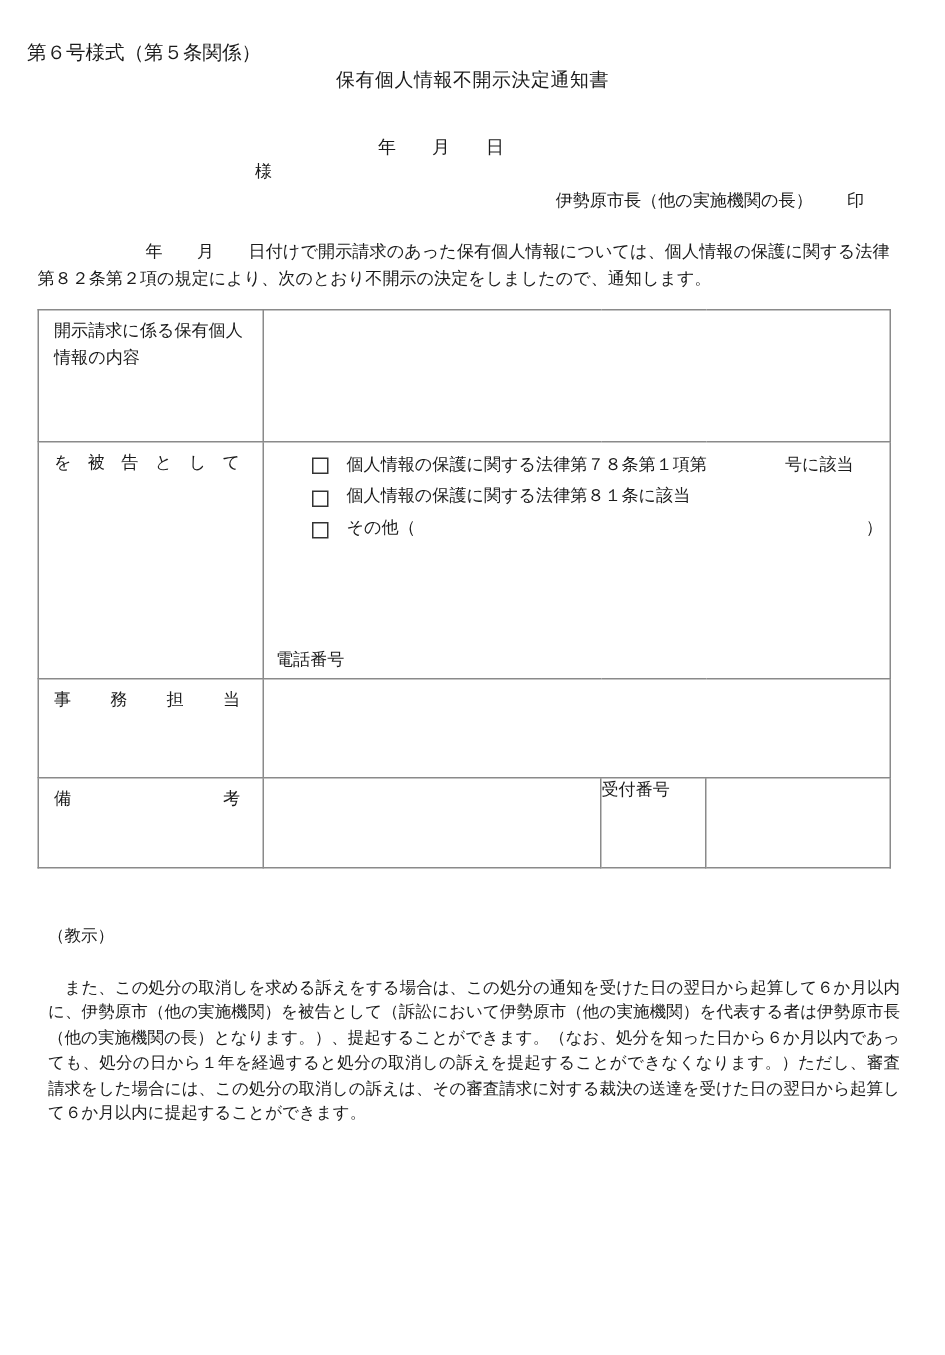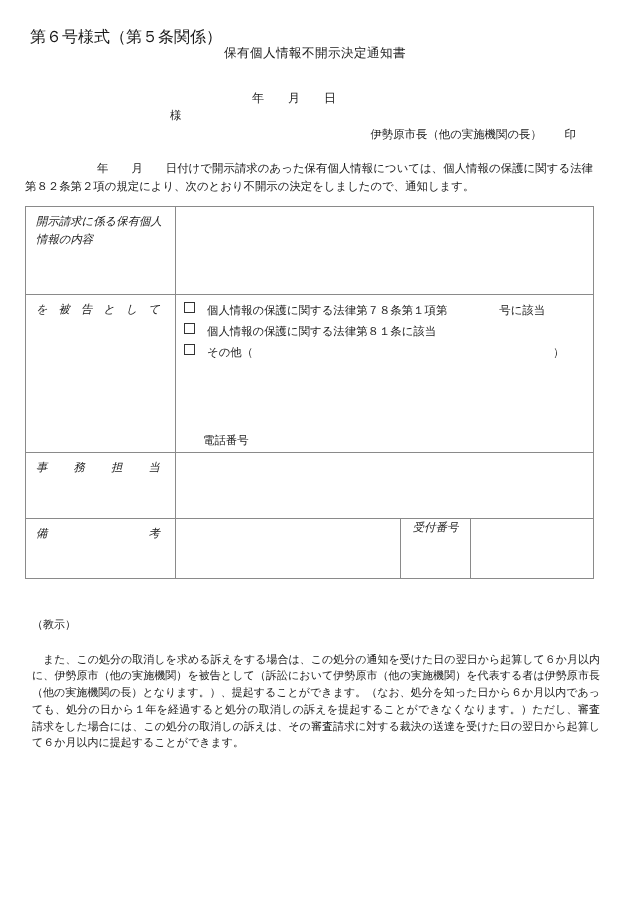--- a/index.html
+++ b/index.html
@@ -20,23 +20,23 @@
   .page {
     position: absolute;
     left: 0; top: 0;
     width: 630px;
     height: 903px;
   }
 
   
   .form-no {
     position: absolute;
-    left: 30px;
+    left: 18px;
     top: 25px;
-    font-size: 16px;
+    font-size: 13px;
     white-space: nowrap;
   }
   .doc-title {
     position: absolute;
     left: 0;
     top: 44px;
     width: 630px;
     text-align: center;
     font-weight: normal;
     font-size: 12.6px;
@@ -117,54 +117,54 @@
   .row-reason    { height: 158px; }
   .row-staff     { height: 66px; }
   .row-remarks   { height: 60px; }
 
   .label-mid {
     display: flex;
     align-items: center;
     height: 100%;
     box-sizing: border-box;
   }
-  .label-mid > span { width: 100%; font-style: italic; }
+  .label-mid > span { width: 100%; }
 
   .reason-list {
     padding: 7px 0 0 8px;
   }
   .reason-item {
     display: flex;
-    align-items: flex-start;
+    align-items: center;
     margin-bottom: 3.5px;
     white-space: nowrap;
+    margin-left: 24px;
   }
   .cbox {
     display: inline-block;
     width: 9px;
     height: 9px;
     border: 1px solid #333;
     margin-right: 12px;
     flex: 0 0 auto;
     position: relative;
     top: 0px;
   }
   .gap-no { display: inline-block; width: 52px; }
   .gap-other { display: inline-block; width: 300px; }
 
   .staff-cell { position: relative; height: 100%; }
   .tel {
     position: absolute;
     left: 8px;
     bottom: 3px;
     font-size: 11.4px;
-    margin-left: 19px;
-  }
-
-  .rcpt-lbl { width: 70px; text-align: center; }
+  }
+
+  .rcpt-lbl { width: 70px; }
   .rcpt-lbl .label-mid { justify-content: center; }
 
   
   .notice {
     position: absolute;
     left: 14px;
     top: 598px;
     width: 604px;
     font-size: 11px;
     line-height: 1.52;

